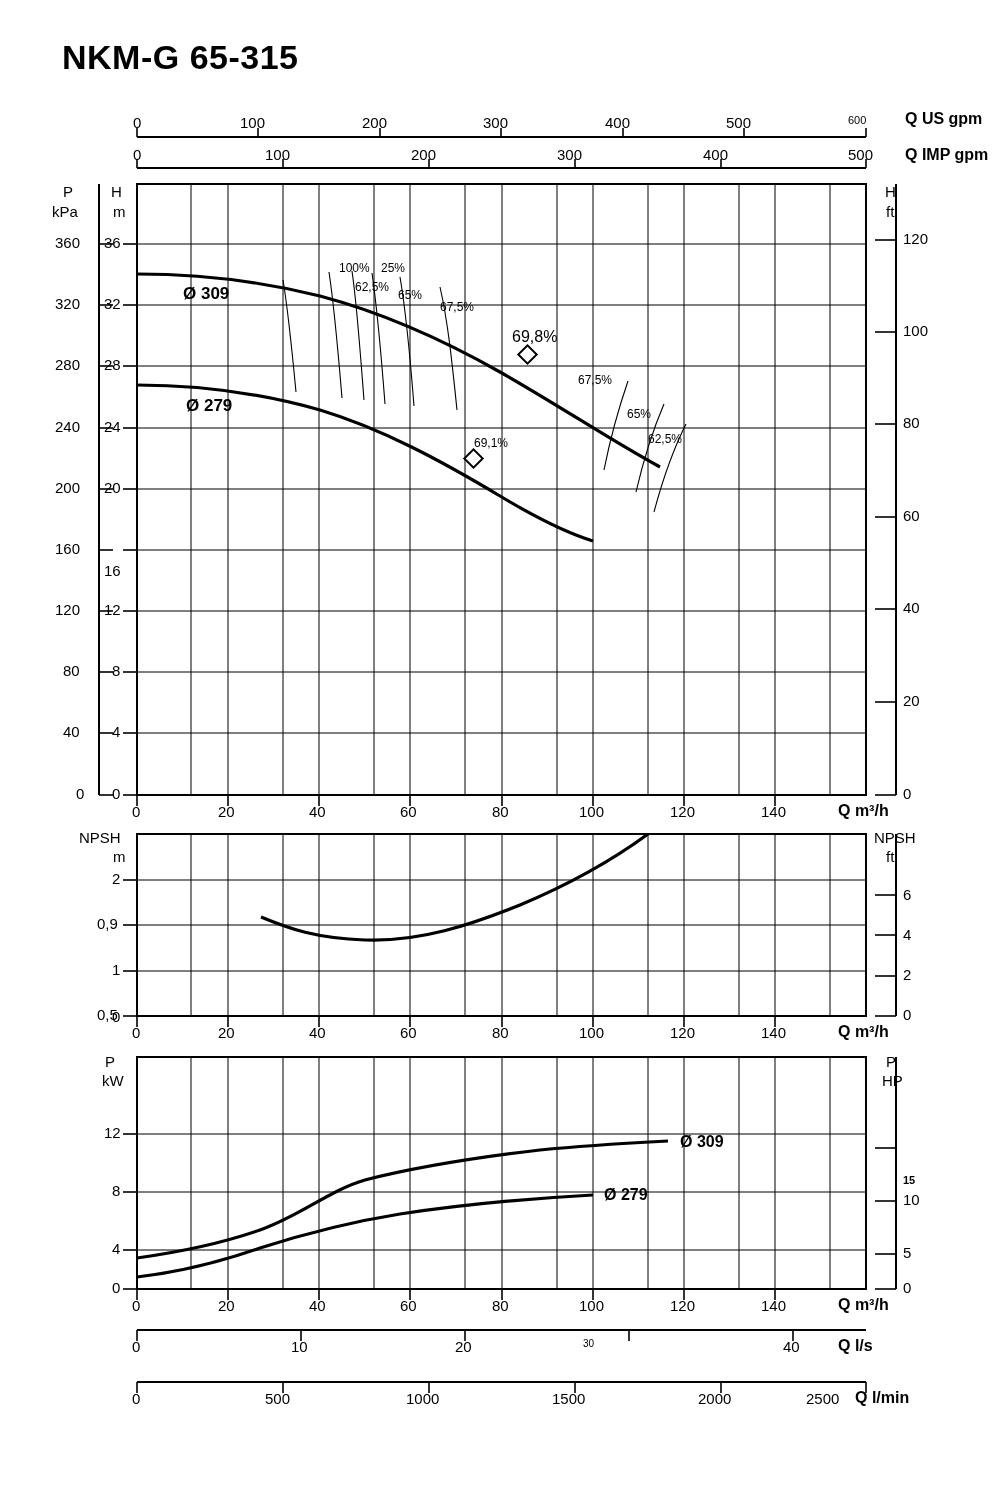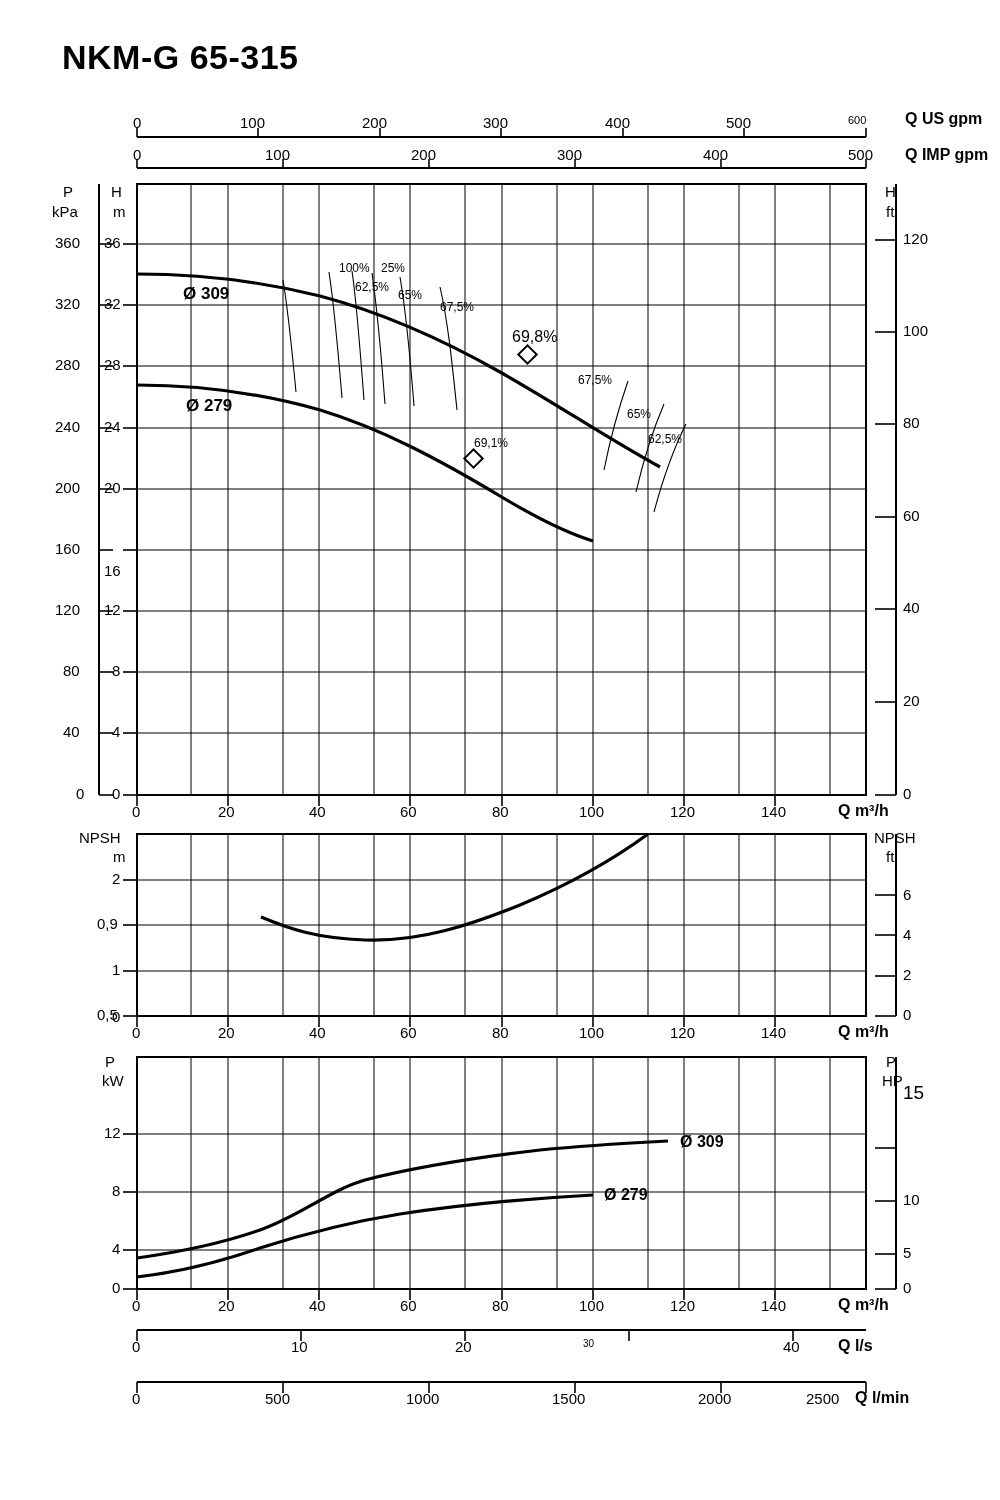--- a/index.html
+++ b/index.html
@@ -364,21 +364,21 @@
   <div style="position:absolute;left:105px;top:1053px;font-size:15px;">P</div>
   <div style="position:absolute;left:102px;top:1072px;font-size:15px;">kW</div>
   <div style="position:absolute;left:886px;top:1053px;font-size:15px;">P</div>
   <div style="position:absolute;left:882px;top:1072px;font-size:15px;">HP</div>
 
   <div style="position:absolute;left:104px;top:1124px;font-size:15px;">12</div>
   <div style="position:absolute;left:112px;top:1182px;font-size:15px;">8</div>
   <div style="position:absolute;left:112px;top:1240px;font-size:15px;">4</div>
   <div style="position:absolute;left:112px;top:1279px;font-size:15px;">0</div>
 
-  <div style="position:absolute;left:903px;top:1082px;font-size:19px;">15</div>
+  <div style="position:absolute;left:903px;top:1174px;font-size:11px;font-weight:bold;">15</div>
   <div style="position:absolute;left:903px;top:1191px;font-size:15px;">10</div>
   <div style="position:absolute;left:903px;top:1244px;font-size:15px;">5</div>
   <div style="position:absolute;left:903px;top:1279px;font-size:15px;">0</div>
 
   <div style="position:absolute;left:132px;top:1297px;font-size:15px;">0</div>
   <div style="position:absolute;left:218px;top:1297px;font-size:15px;">20</div>
   <div style="position:absolute;left:309px;top:1297px;font-size:15px;">40</div>
   <div style="position:absolute;left:400px;top:1297px;font-size:15px;">60</div>
   <div style="position:absolute;left:492px;top:1297px;font-size:15px;">80</div>
   <div style="position:absolute;left:579px;top:1297px;font-size:15px;">100</div>

